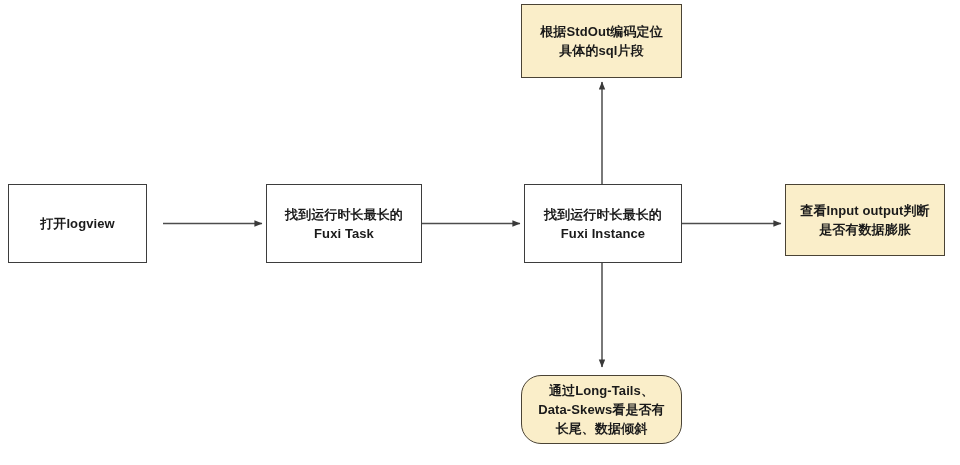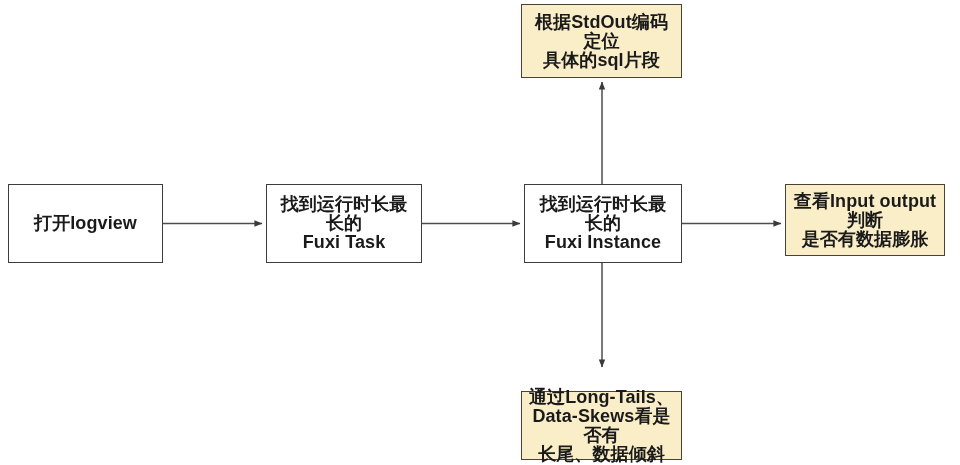--- a/index.html
+++ b/index.html
@@ -30,45 +30,45 @@
   }
   .node {
     position: absolute;
     box-sizing: border-box;
     display: flex;
     align-items: center;
     justify-content: center;
     text-align: center;
     border: 1.4px solid #3f3f3f;
     font-weight: bold;
-    font-size: 18px;
+    font-size: 13px;
     line-height: 19px;
     color: #1a1a1a;
     letter-spacing: 0.1px;
     padding: 2px 6px;
   }
   .node-white {
     background: #ffffff;
     border-color: #3d3d3d;
   }
   .node-cream {
     background: #faeec9;
     border-color: #4a4335;
   }
   .node-text {
     display: block;
     white-space: pre-line;
   }
   
-  #node-open-logview   { left: 8px;   top: 184px; width: 155px; height: 79px; }
+  #node-open-logview   { left: 8px;   top: 184px; width: 139px; height: 79px; }
   #node-fuxi-task      { left: 266px; top: 184px; width: 156px; height: 79px; }
   #node-fuxi-instance  { left: 524px; top: 184px; width: 158px; height: 79px; }
   #node-stdout-sql     { left: 521px; top: 4px;   width: 161px; height: 74px; }
   #node-input-output   { left: 785px; top: 184px; width: 160px; height: 72px; }
-  #node-long-tails     { left: 521px; top: 391px; width: 161px; height: 69px; }
+  #node-long-tails     { left: 521px; top: 375px; width: 161px; height: 69px; border-radius: 20px; }
 </style>
 </head>
 <body>
 
 <div id="canvas">
 
   <svg class="edge-layer" viewBox="0 0 960 465" width="960" height="465" xmlns="http://www.w3.org/2000/svg">
     <defs>
       <marker id="arrowhead" markerWidth="9" markerHeight="9" refX="7.6" refY="3.2" orient="auto" markerUnits="userSpaceOnUse">
         <path d="M0,0 L8,3.2 L0,6.4 z" fill="#3a3a3a"></path>

